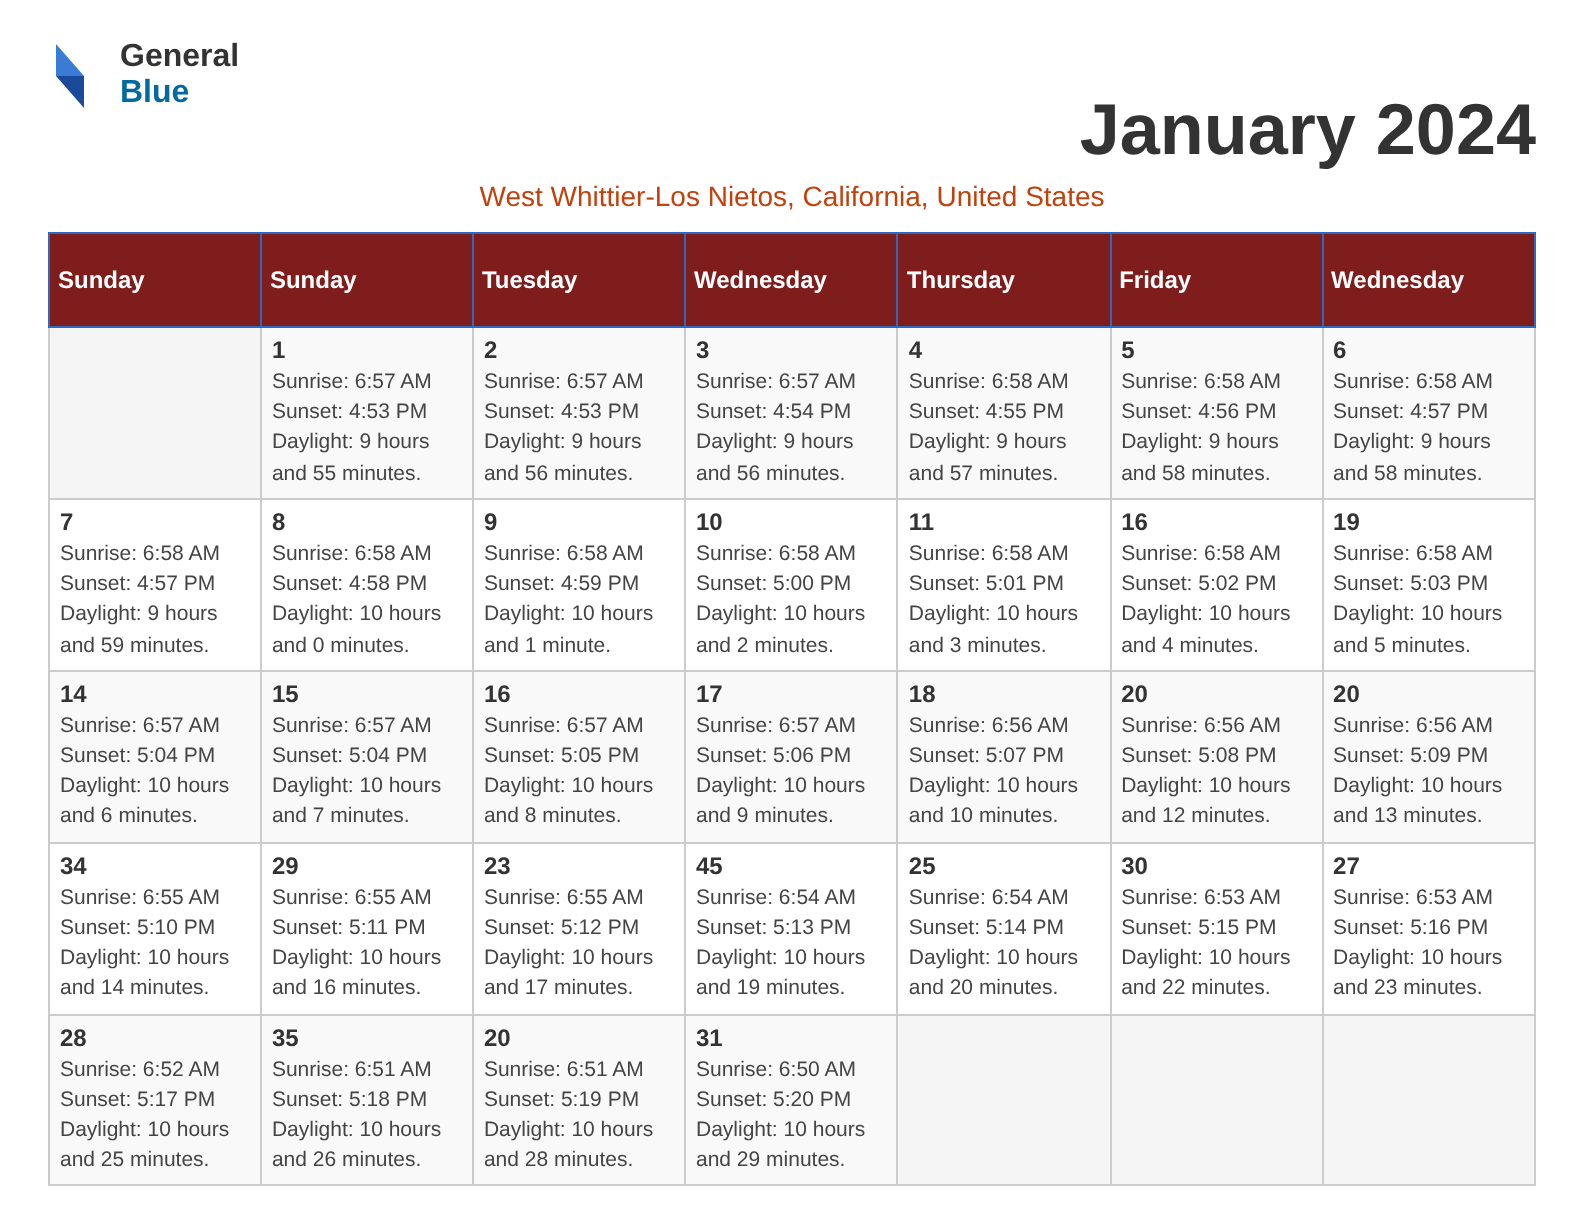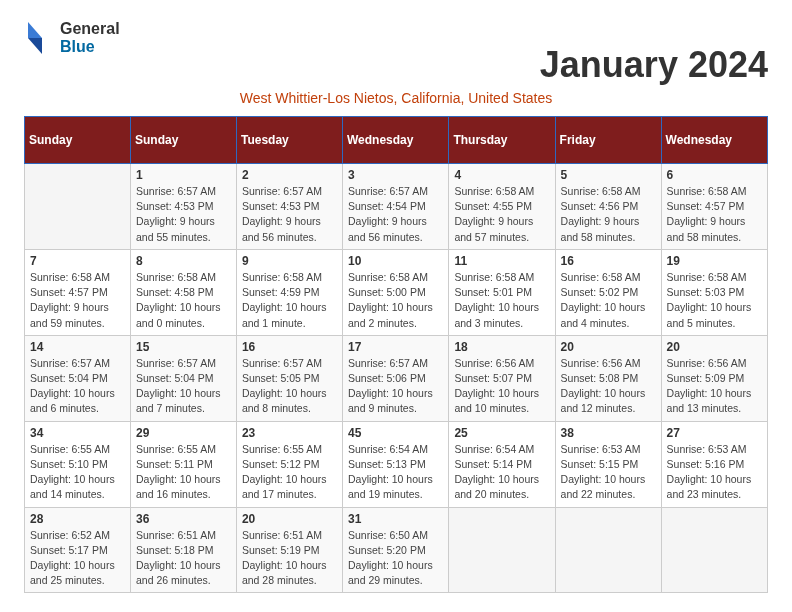--- a/index.html
+++ b/index.html
@@ -211,35 +211,35 @@
         </td>
         <td>
           <span class="day-number">45</span>
           <div class="day-info">Sunrise: 6:54 AM<br>Sunset: 5:13 PM<br>Daylight: 10 hours<br>and 19 minutes.</div>
         </td>
         <td>
           <span class="day-number">25</span>
           <div class="day-info">Sunrise: 6:54 AM<br>Sunset: 5:14 PM<br>Daylight: 10 hours<br>and 20 minutes.</div>
         </td>
         <td>
-          <span class="day-number">38</span>
+          <span class="day-number">30</span>
           <div class="day-info">Sunrise: 6:53 AM<br>Sunset: 5:15 PM<br>Daylight: 10 hours<br>and 22 minutes.</div>
         </td>
         <td>
           <span class="day-number">27</span>
           <div class="day-info">Sunrise: 6:53 AM<br>Sunset: 5:16 PM<br>Daylight: 10 hours<br>and 23 minutes.</div>
         </td>
       </tr>
       <tr>
         <td>
           <span class="day-number">28</span>
           <div class="day-info">Sunrise: 6:52 AM<br>Sunset: 5:17 PM<br>Daylight: 10 hours<br>and 25 minutes.</div>
         </td>
         <td>
-          <span class="day-number">36</span>
+          <span class="day-number">35</span>
           <div class="day-info">Sunrise: 6:51 AM<br>Sunset: 5:18 PM<br>Daylight: 10 hours<br>and 26 minutes.</div>
         </td>
         <td>
           <span class="day-number">20</span>
           <div class="day-info">Sunrise: 6:51 AM<br>Sunset: 5:19 PM<br>Daylight: 10 hours<br>and 28 minutes.</div>
         </td>
         <td>
           <span class="day-number">31</span>
           <div class="day-info">Sunrise: 6:50 AM<br>Sunset: 5:20 PM<br>Daylight: 10 hours<br>and 29 minutes.</div>
         </td>

